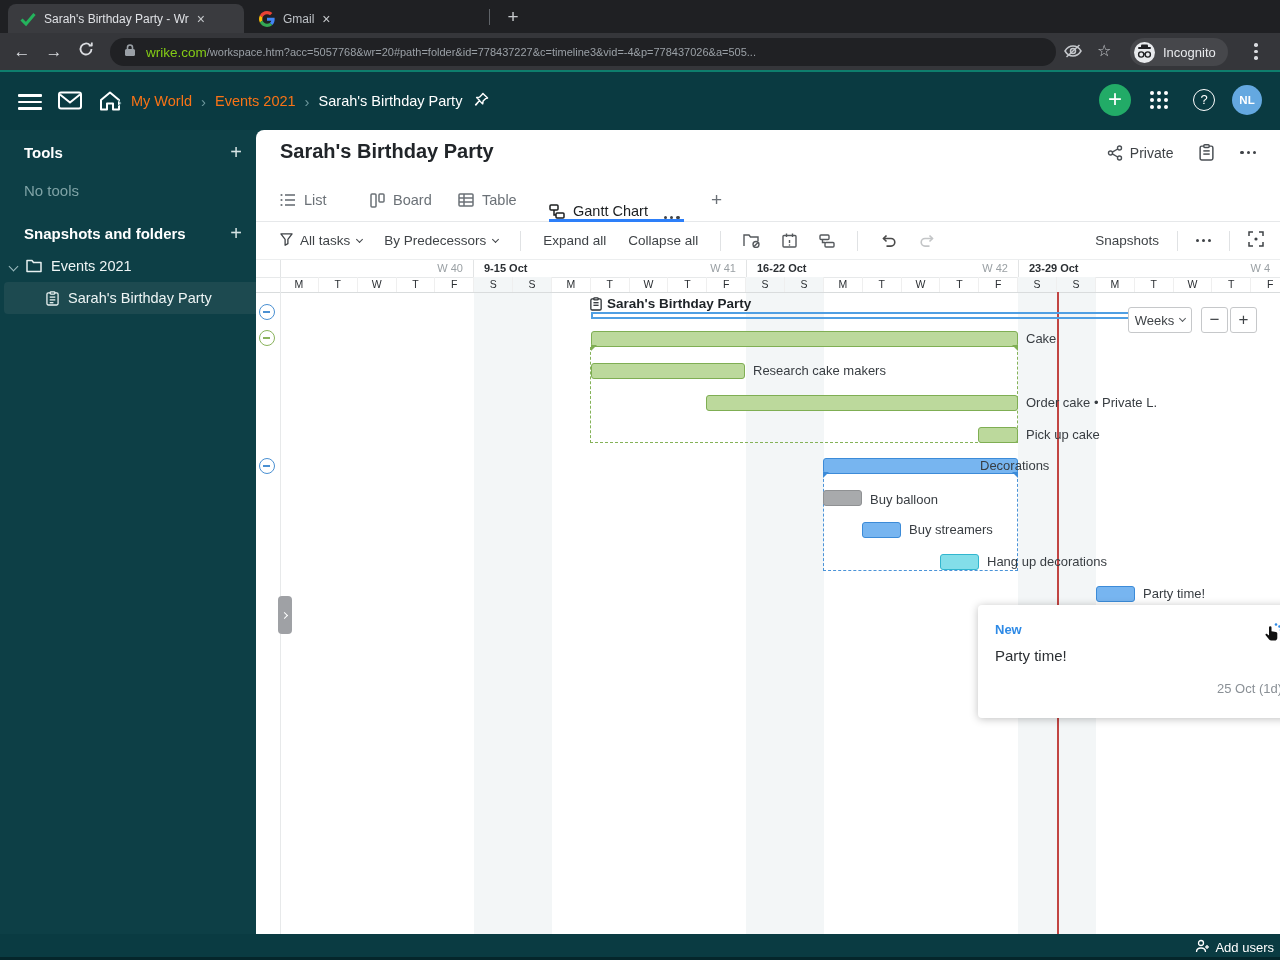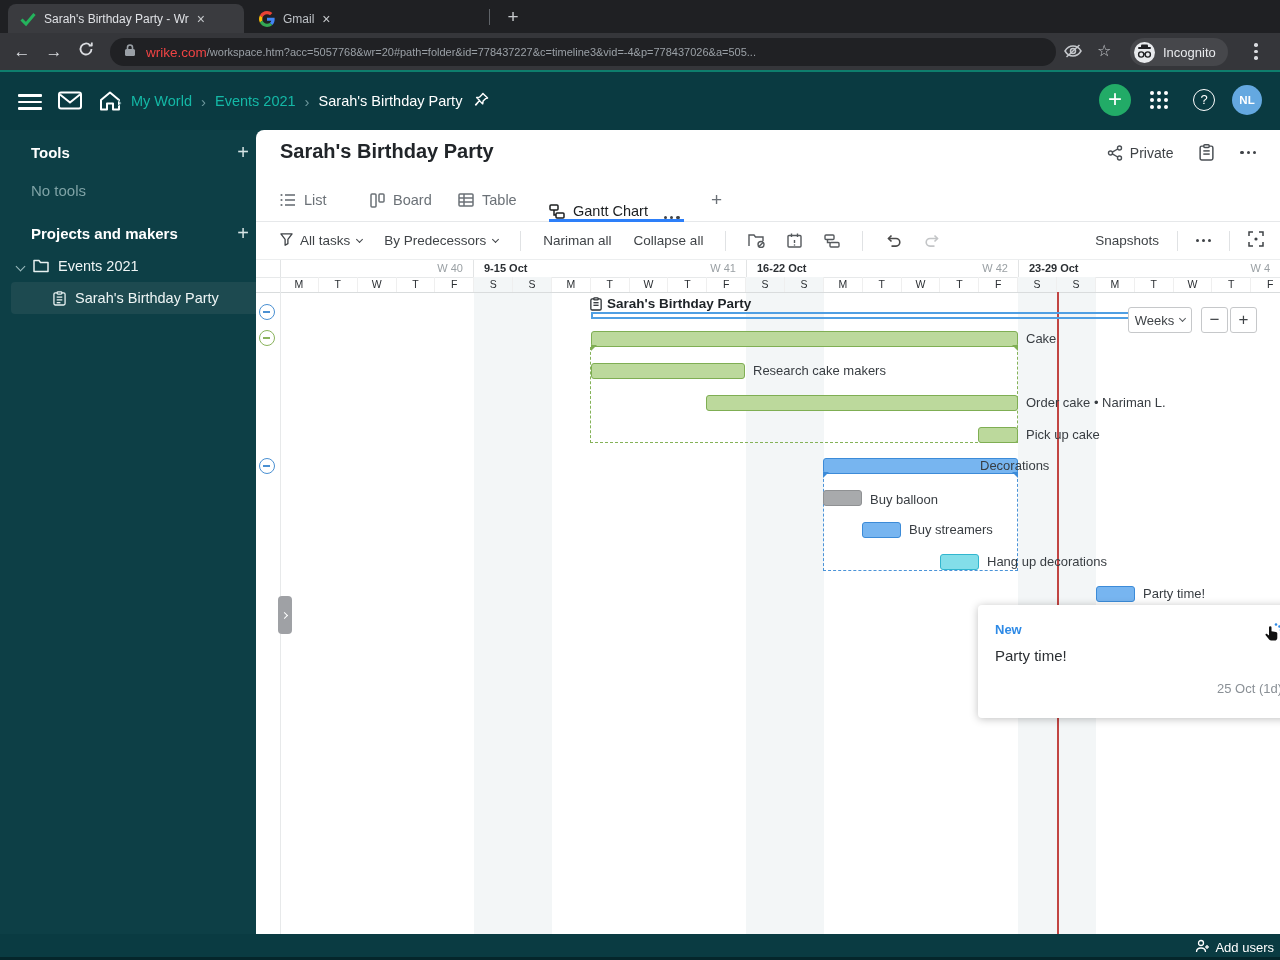--- a/index.html
+++ b/index.html
@@ -14,48 +14,48 @@
   .tab .favicon { width:16px; height:16px; margin:0 8px 0 12px; flex:0 0 auto; }
   .tab .tab-title { white-space:nowrap; overflow:hidden; max-width:160px; }
   .tab .tab-close { margin:0 10px 0 8px; color:#c7cacd; font-size:14px; cursor:default; }
   .tab-divider { position:absolute; left:489px; top:9px; width:1px; height:16px; background:#5f6368; }
   .newtab-btn { position:absolute; left:500px; top:4px; width:26px; height:26px; color:#c7cacd; font-size:19px; text-align:center; line-height:25px; }
   .addrbar { position:absolute; left:0; top:33px; width:1280px; height:37px; background:#35363a; display:flex; align-items:center; }
   .nav-ic { color:#dadce0; font-size:17px; width:32px; text-align:center; }
   .nav-ic.back { margin-left:6px; }
   .urlpill { position:absolute; left:110px; top:5px; width:946px; height:28px; background:#202124; border-radius:14px; display:flex; align-items:center; overflow:hidden; }
   .urlpill .lock { margin:0 10px 0 14px; }
-  .url-domain { color:#ef4444; font-size:13.5px; white-space:nowrap; }
+  .url-domain { color:#84cc16; font-size:13.5px; white-space:nowrap; }
   .url-path { color:#9aa0a6; font-size:11px; white-space:nowrap; }
   .addr-right-ic { position:absolute; top:10px; }
   .incog { position:absolute; left:1130px; top:5px; height:28px; background:#46474b; border-radius:14px; display:flex; align-items:center; padding:0 12px 0 4px; }
   .incog-circle { width:21px; height:21px; border-radius:50%; background:#e8eaed; margin-right:8px; position:relative; }
   .incog-label { color:#e8eaed; font-size:13px; }
   .kebab { position:absolute; left:1254px; top:10px; width:4px; }
   .kebab span { display:block; width:3.5px; height:3.5px; border-radius:50%; background:#dadce0; margin-bottom:3px; }
 
   
   .wheader { position:absolute; left:0; top:70px; width:1280px; height:60px; background:#0a3a41; border-top:2px solid #0e7e6d; }
   .hamb { position:absolute; left:18px; top:22px; width:24px; }
   .hamb span { display:block; height:2.5px; background:#fff; margin-bottom:4px; border-radius:1px; }
   .wh-ic { position:absolute; top:19px; }
   .crumb { position:absolute; left:108px; top:20px; display:flex; align-items:center; font-size:14.5px; }
   .crumb .sep { color:#6d979c; margin:0 9px; font-size:15px; }
-  .crumb .c-link { color:#14b8a6; }
+  .crumb .c-link { color:#f97316; }
   .crumb .c-cur { color:#ffffff; }
   .searchbox { position:absolute; left:868px; top:14px; width:220px; height:32px; background:#093037; border:1px solid #1c4d53; border-radius:6px; display:flex; align-items:center; }
   .searchbox input { background:transparent; border:none; outline:none; color:#cfe0e1; font-size:14px; width:160px; font-family:inherit; }
   .searchbox input::placeholder { color:#77a1a5; opacity:1; }
   .plus-btn { position:absolute; left:1099px; top:84px; width:32px; height:32px; border-radius:50%; background:#22ab67; color:#fff; font-size:24px; text-align:center; line-height:29px; font-weight:400; }
   .help-btn { position:absolute; left:1193px; top:89px; width:22px; height:22px; border-radius:50%; border:1.6px solid #fff; color:#fff; font-size:13px; text-align:center; line-height:19px; }
   .avatar { position:absolute; left:1232px; top:85px; width:30px; height:30px; border-radius:50%; background:#64a8e0; color:#fff; font-weight:bold; font-size:11.5px; text-align:center; line-height:30px; }
 
   
   .content { position:absolute; left:0; top:130px; width:1280px; height:804px; background:#0d3f46; }
-  .sidebar { position:absolute; left:7px; top:0; width:212px; height:804px; color:#fff; }
+  .sidebar { position:absolute; left:0; top:0; width:212px; height:804px; color:#fff; }
   .sb-h { position:absolute; left:24px; font-size:15px; font-weight:bold; color:#fff; }
   .sb-plus { position:absolute; left:226px; width:20px; height:20px; color:#d6e4e5; font-size:20px; line-height:19px; text-align:center; }
   .sb-muted { position:absolute; left:24px; font-size:15px; color:#7fa3a6; }
   .tree-row { position:absolute; left:0; width:256px; height:28px; display:flex; align-items:center; font-size:14.5px; color:#eef5f5; }
   .tree-row.sel { background:#1d4a50; height:32px; border-radius:4px 0 0 4px; margin-left:4px; width:252px; }
   .chev { display:inline-block; width:7px; height:7px; border-right:1.6px solid currentColor; border-bottom:1.6px solid currentColor; transform:rotate(45deg); }
   .chev.small { width:5px; height:5px; }
 
   .main { position:absolute; left:256px; top:0; width:1024px; height:804px; background:#fff; border-radius:8px 0 0 0; }
   .v-title { position:absolute; left:24px; top:10px; font-size:20px; font-weight:bold; color:#212529; }
@@ -237,21 +237,21 @@
   </span>
   <div class="help-btn">?</div>
   <div class="avatar">NL</div>
 
   <div class="content">
 
     <div class="sidebar">
       <div class="sb-h" style="top:14px;">Tools</div>
       <div class="sb-plus" style="top:13px;">+</div>
       <div class="sb-muted" style="top:52px;">No tools</div>
-      <div class="sb-h" style="top:95px;">Projects and makers</div>
+      <div class="sb-h" style="top:95px;">Snapshots and folders</div>
       <div class="sb-plus" style="top:94px;">+</div>
       <div class="tree-row" style="top:122px;">
         <span style="margin:0 9px 3px 10px;color:#9dbcbf;"><span class="chev"></span></span>
         <span style="margin-right:9px;display:inline-flex;">
           <svg width="16" height="14" viewBox="0 0 16 14" fill="none" stroke="#e8f1f1" stroke-width="1.5">
               <path d="M1 12.5V1.5h5l1.5 2H15v9z" stroke-linejoin="round"></path>
             </svg>
         </span>
         <span>Events 2021</span>
       </div>
@@ -359,21 +359,21 @@
           </span>
           <span>All tasks</span>
           <span class="chev small" style="margin-bottom:3px;color:#3f4347;"></span>
         </div>
         <div class="tb-item">
           <span>By Predecessors</span>
           <span class="chev small" style="margin-bottom:3px;color:#3f4347;"></span>
         </div>
         <div class="tb-div"></div>
         <div class="tb-item">
-            <span>Nariman all</span>
+            <span>Expand all</span>
           </div>
         <div class="tb-item">
             <span>Collapse all</span>
           </div>
         <div class="tb-div"></div>
         <div class="tb-item">
           <svg width="17" height="15" viewBox="0 0 17 15" fill="none" stroke="#55595d" stroke-width="1.4">
               <path d="M1 13V2h5l1.5 2H15v4"></path>
               <circle cx="13" cy="11.5" r="3"></circle>
               <line x1="11" y1="13.5" x2="15" y2="9.5"></line>
@@ -500,21 +500,21 @@
           </div>
           <div class="proj-line" style="left: 335px; top: 52px; width: 538px; border-color: rgb(79, 159, 227);"></div>
           <div class="bar" style="left: 335px; top: 71px; width: 427px; background: rgb(188, 217, 156); border-color: rgb(127, 174, 83);">
             <span class="tip l" style="border-top-color: rgb(127, 174, 83);"></span>
             <span class="tip r" style="border-top-color: rgb(127, 174, 83);"></span>
           </div>
           <div class="bar-label" style="left: 770px; top: 71px;">Cake</div>
           <div class="bar" style="left: 335px; top: 103px; width: 154px; background: rgb(188, 217, 156); border-color: rgb(127, 174, 83);"></div>
           <div class="bar-label" style="left: 497px; top: 103px;">Research cake makers</div>
           <div class="bar" style="left: 450px; top: 135px; width: 312px; background: rgb(188, 217, 156); border-color: rgb(127, 174, 83);"></div>
-          <div class="bar-label" style="left: 770px; top: 135px;">Order cake • Nariman L.</div>
+          <div class="bar-label" style="left: 770px; top: 135px;">Order cake • Private L.</div>
           <div class="bar" style="left: 722px; top: 167px; width: 40px; background: rgb(188, 217, 156); border-color: rgb(127, 174, 83);"></div>
           <div class="bar-label" style="left: 770px; top: 167px;">Pick up cake</div>
           <div class="bar" style="left: 567px; top: 198px; width: 195px; background: rgb(119, 181, 240); border-color: rgb(60, 139, 216);">
             <span class="tip l" style="border-top-color: rgb(60, 139, 216);"></span>
             <span class="tip r" style="border-top-color: rgb(60, 139, 216);"></span>
           </div>
           <div class="bar-label" style="left: 724px; top: 198px;">Decorations</div>
           <div class="bar" style="left: 567px; top: 230px; width: 39px; background: rgb(168, 170, 172); border-color: rgb(143, 145, 147);"></div>
           <div class="bar-label" style="left: 614px; top: 232px;">Buy balloon</div>
           <div class="bar" style="left: 606px; top: 262px; width: 39px; background: rgb(119, 181, 240); border-color: rgb(60, 139, 216);"></div>

